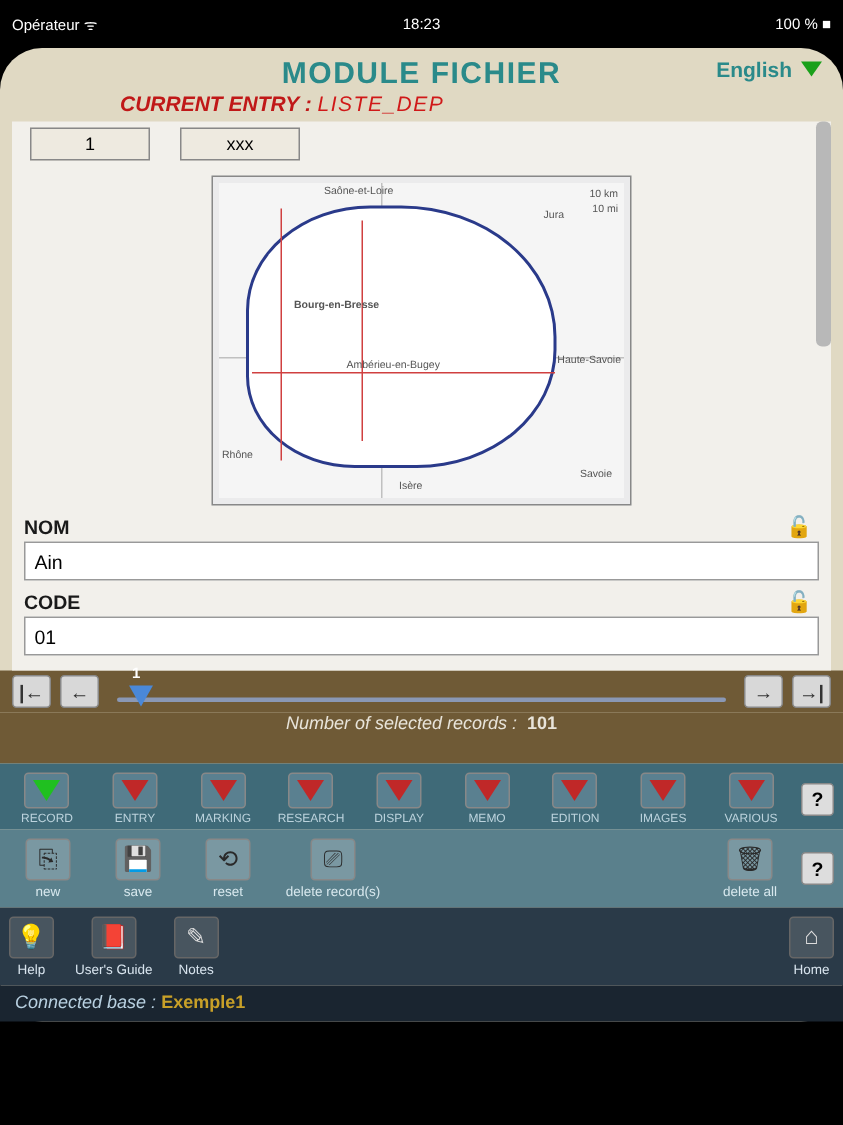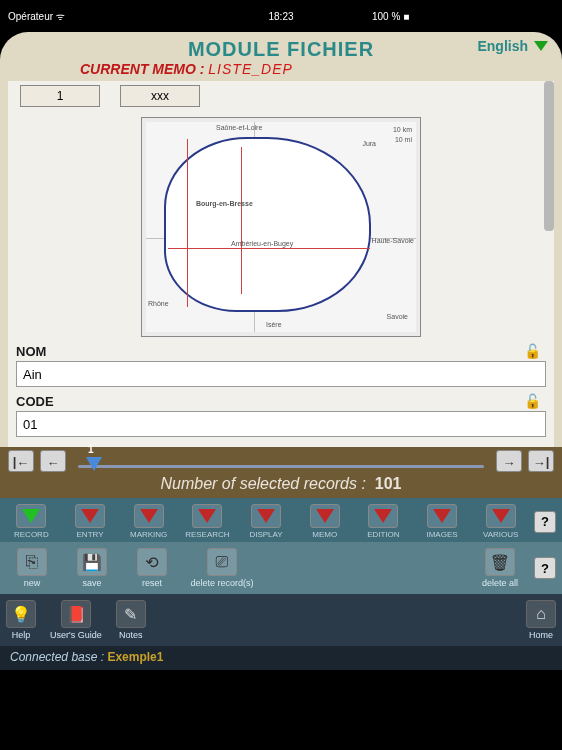--- a/index.html
+++ b/index.html
@@ -15,21 +15,21 @@
       height: 32px;
       background: #000;
       color: #fff;
       font-size: 10px;
       display: flex;
       align-items: center;
       padding: 0 8px;
     }
     .status-bar .carrier { flex: 1; }
     .status-bar .time { flex: 1; text-align: center; }
-    .status-bar .battery { flex: 1; }
+    .status-bar .battery { flex: 1; text-align: right; }
     .main-content { background: #e0d9c3; position: relative; border-radius: 28px; }
     .header {
       padding: 6px 10px 2px;
       position: relative;
     }
     .module-title {
       text-align: center;
       color: #2a8a8a;
       font-size: 20px;
       font-weight: bold;
@@ -191,23 +191,23 @@
       left: 10px;
       top: -7px;
       font-size: 10px;
       color: #fff;
       font-weight: bold;
     }
     .record-count {
       background: #6f5a36;
       text-align: center;
       color: #e8e4da;
-      font-size: 16px;
+      font-size: 12px;
       font-style: italic;
-      padding: 0 0 5px;
+      padding: 0 0 20px;
     }
     .record-count .num { font-weight: bold; font-style: normal; }
     .tab-bar {
       background: #3f6a78;
       display: flex;
       padding: 6px 6px 3px;
       gap: 8px;
       align-items: center;
     }
     .tab-item {
@@ -334,21 +334,21 @@
 </div>
 
 <div class="main-content">
   <div class="header">
     <div class="module-title">MODULE FICHIER</div>
     <div class="lang-selector">
       <span>English</span>
       <div class="lang-tri"></div>
     </div>
     <div class="current-file">
-      <span class="lbl">CURRENT MEMO :</span>
+      <span class="lbl">CURRENT ENTRY :</span>
       <span class="val">LISTE_DEP</span>
     </div>
   </div>
 
   <div class="form-area">
     <div class="scrollbar-indicator"></div>
     <div class="top-boxes">
       <div class="small-box">1</div>
       <div class="small-box">xxx</div>
     </div>

